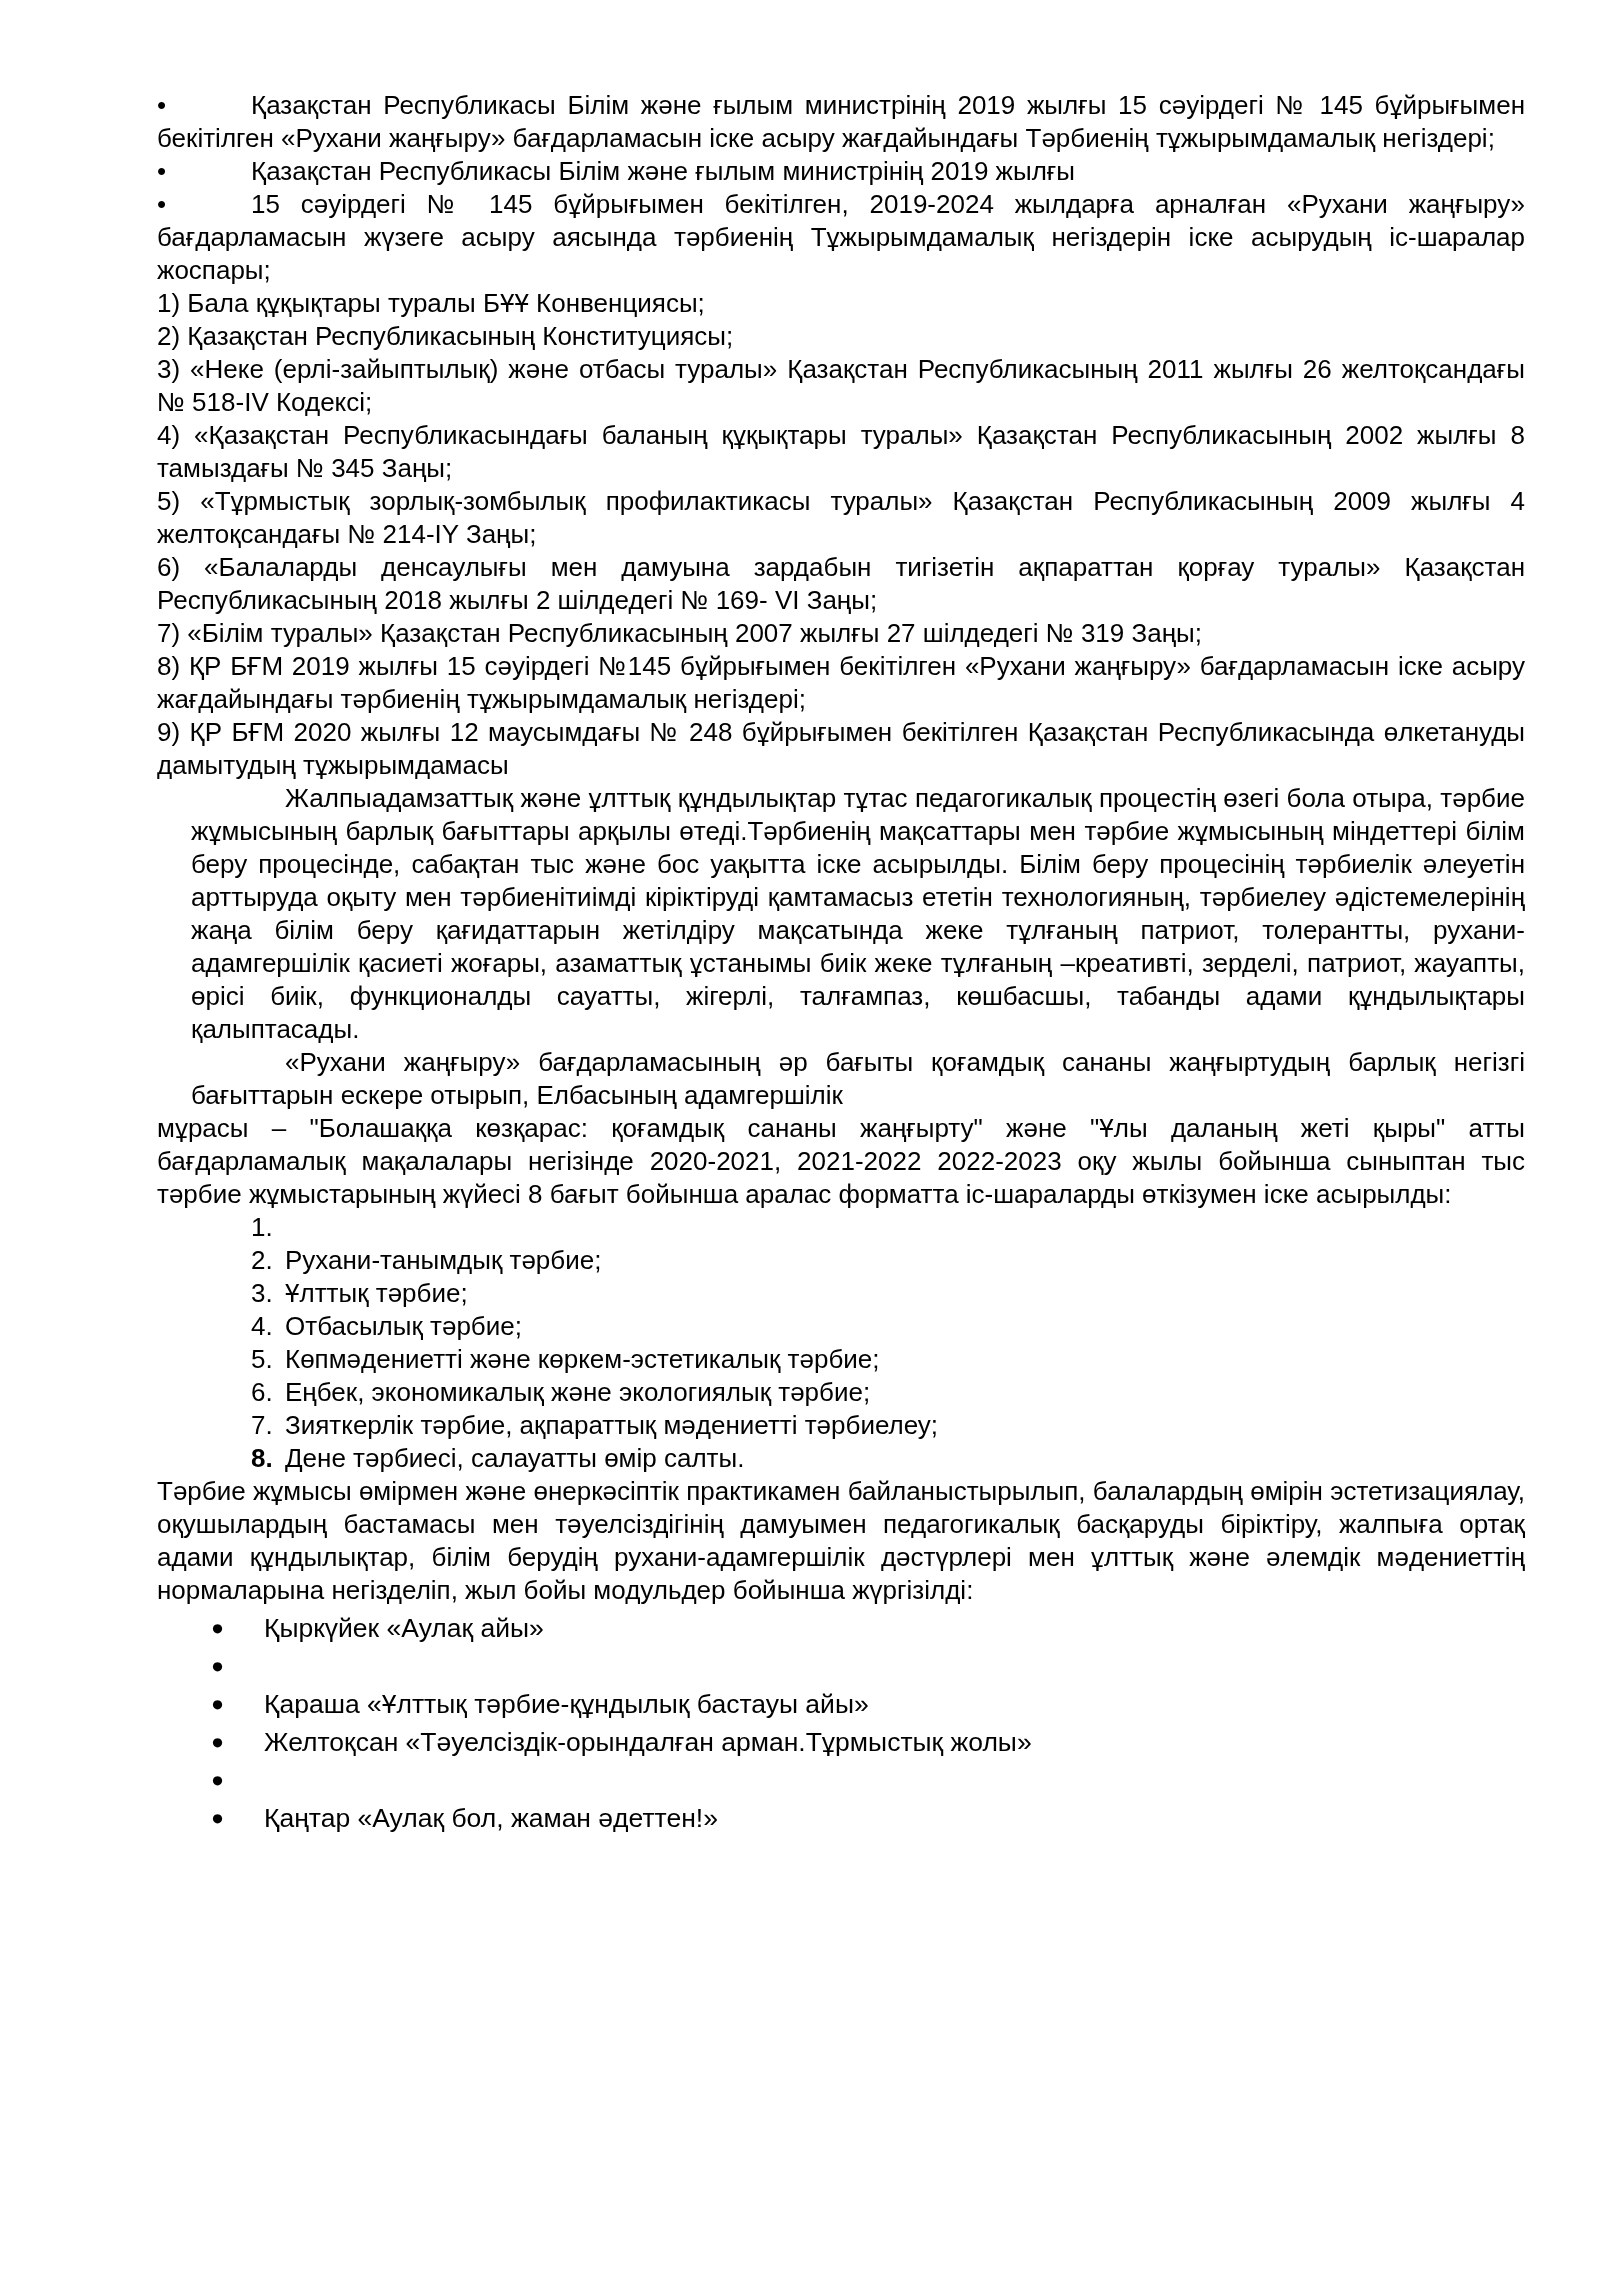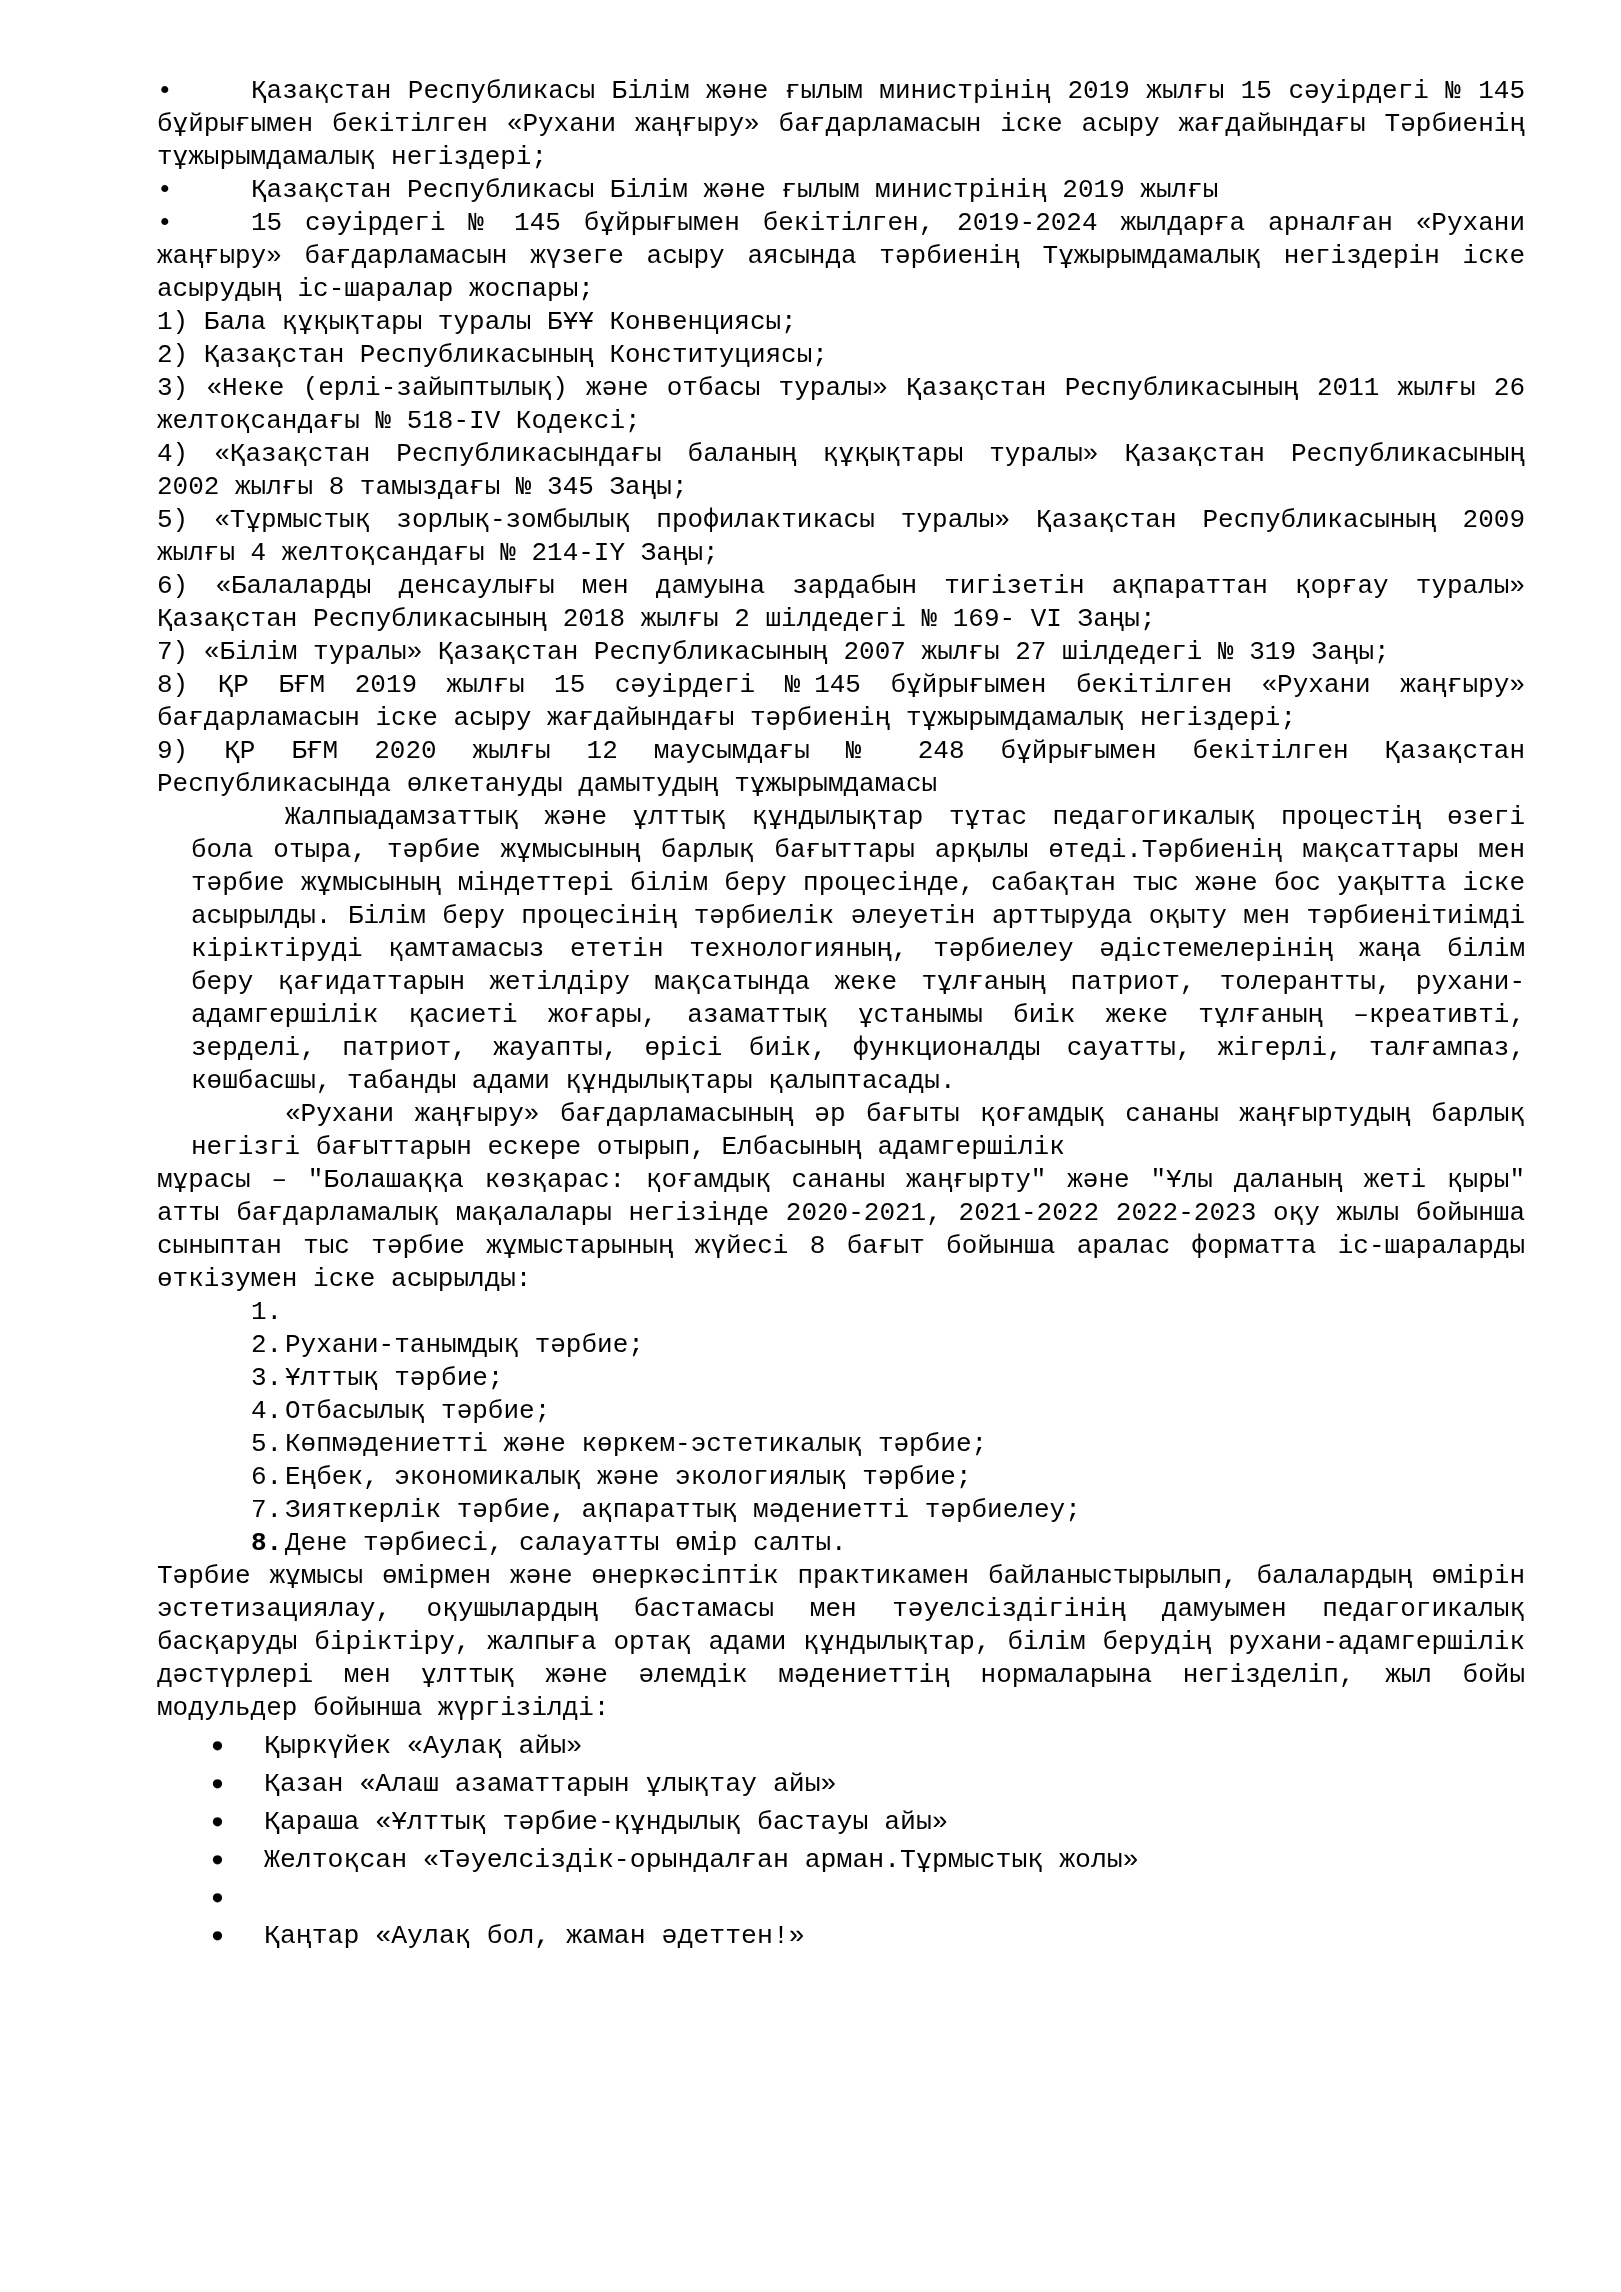--- a/index.html
+++ b/index.html
@@ -1,19 +1,19 @@
 <!DOCTYPE html>
 <html><head>
   <meta charset="utf-8">
   <style>
     html, body { margin: 0; padding: 0; background: #ffffff; }
     body { width: 1621px; height: 2293px; overflow: hidden; position: relative; }
     .page {
-      position: absolute; left: 157px; top: 75px; width: 1368px;
-      font-family: Liberation Mono, monospace;
+      position: absolute; left: 157px; top: 89px; width: 1368px;
+      font-family: Liberation Sans, sans-serif;
       font-size: 26px; line-height: 33px; color: #000;
     }
     .p { margin: 0; text-align: justify; text-align-last: left; }
     .indent { text-indent: 94px; margin-left: 34px; }
     .ol { margin: 0; padding: 0; list-style: none; }
     .ol li { display: flex; padding-left: 94px; }
     .ol li .n { width: 34px; flex: 0 0 34px; }
     .ol li .n.bold { font-weight: bold; }
     .ul { margin: 2px 0 0 0; padding: 0; list-style: none; }
     .ul li { display: flex; padding-left: 54px; line-height: 38px; font-size: 26.5px; }
@@ -87,21 +87,20 @@
 
   <p class="p">Тәрбие жұмысы өмірмен және өнеркәсіптік практикамен байланыстырылып, балалардың өмірін эстетизациялау, оқушылардың бастамасы мен тәуелсіздігінің дамуымен педагогикалық басқаруды біріктіру, жалпыға ортақ адами құндылықтар, білім берудің рухани-адамгершілік дәстүрлері мен ұлттық және әлемдік мәдениеттің нормаларына негізделіп,  жыл бойы модульдер бойынша жүргізілді:</p>
 
   <ul class="ul">
     <li>
         <span class="dot">●</span>
         <span>Қыркүйек «Аулақ айы»</span>
       </li>
     <li>
         <span class="dot">●</span>
-        <span>Қазан «Алаш азаматтарын ұлықтау айы»</span>
       </li>
     <li>
         <span class="dot">●</span>
         <span>Қараша «Ұлттық тәрбие-құндылық бастауы айы»</span>
       </li>
     <li>
         <span class="dot">●</span>
         <span>Желтоқсан «Тәуелсіздік-орындалған арман.Тұрмыстық жолы»</span>
       </li>
     <li>

